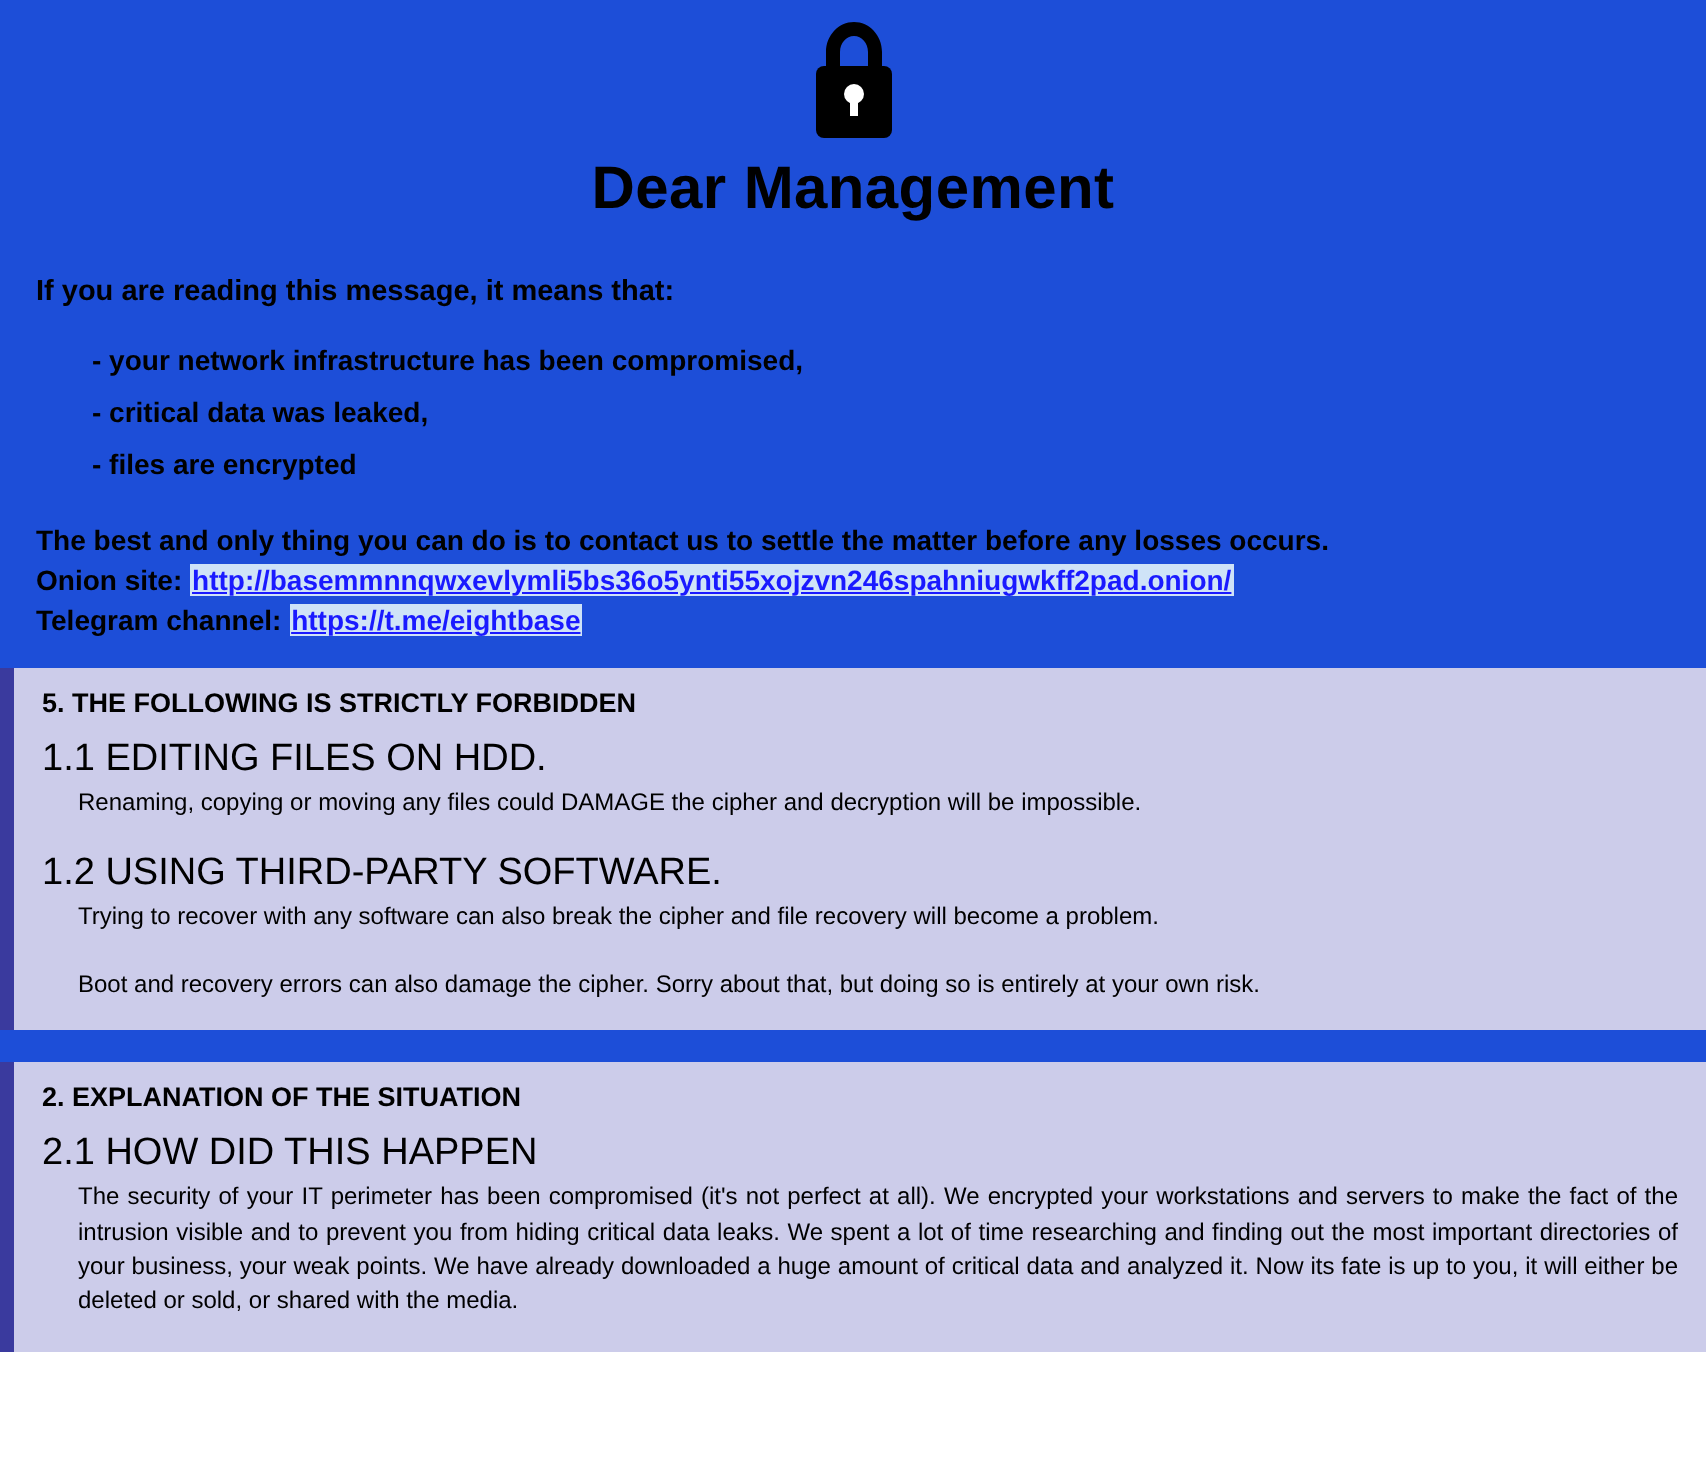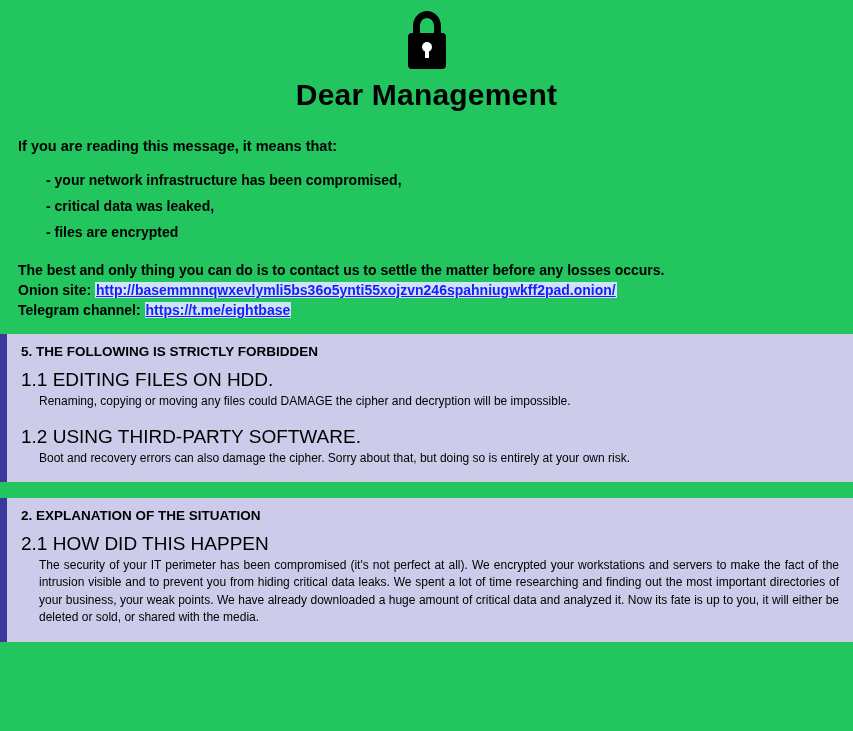--- a/index.html
+++ b/index.html
@@ -10,22 +10,22 @@
   body {
     width: 853px;
     height: 731px;
     overflow: hidden;
     font-family: "Liberation Sans", sans-serif;
     color: #000000;
   }
   .page {
     position: relative;
     width: 853px;
-    height: 731px;
-    background: #22c55e;
+    height: 651px;
+    background: #1d4ed8;
     box-sizing: border-box;
   }
   .lock-wrap {
     text-align: center;
     padding-top: 8px;
   }
   .lock-icon svg { display: block; margin: 0 auto; }
   .title {
     text-align: center;
     font-size: 30px;
@@ -126,20 +126,21 @@
       <span>Telegram channel:</span>
       <span class="link">https://t.me/eightbase</span>
     </div>
   </div>
 
   <div class="section sec1">
     <h2>5. THE FOLLOWING IS STRICTLY FORBIDDEN</h2>
     <div class="sub-title">1.1 EDITING FILES ON HDD.</div>
     <div class="sub-body">Renaming, copying or moving any files could DAMAGE the cipher and decryption will be impossible.</div>
     <div class="sub-title">1.2 USING THIRD-PARTY SOFTWARE.</div>
+    <div class="sub-body">Trying to recover with any software can also break the cipher and file recovery will become a problem.</div>
     <div class="sub-body last">Boot and recovery errors can also damage the cipher. Sorry about that, but doing so is entirely at your own risk.</div>
   </div>
 
   <div class="section sec2">
     <h2>2. EXPLANATION OF THE SITUATION</h2>
     <div class="sub-title">2.1 HOW DID THIS HAPPEN</div>
     <div class="sub-body">The security of your IT perimeter has been compromised (it's not perfect at all). We encrypted your workstations and servers to make the fact of the intrusion visible and to prevent you from hiding critical data leaks. We spent a lot of time researching and finding out the most important directories of your business, your weak points. We have already downloaded a huge amount of critical data and analyzed it. Now its fate is up to you, it will either be deleted or sold, or shared with the media.</div>
   </div>
 
 </div>

